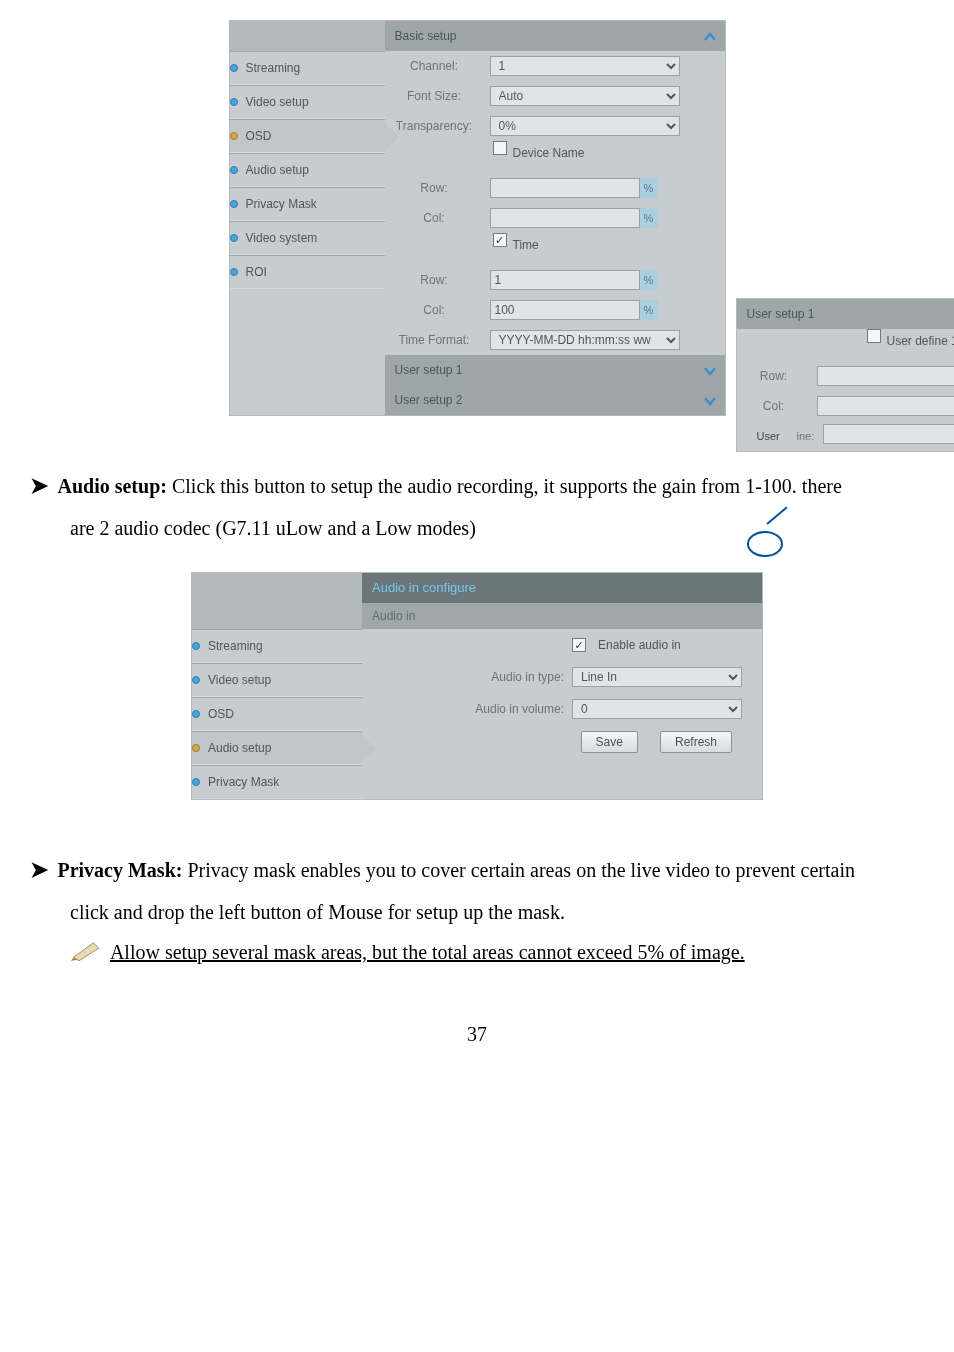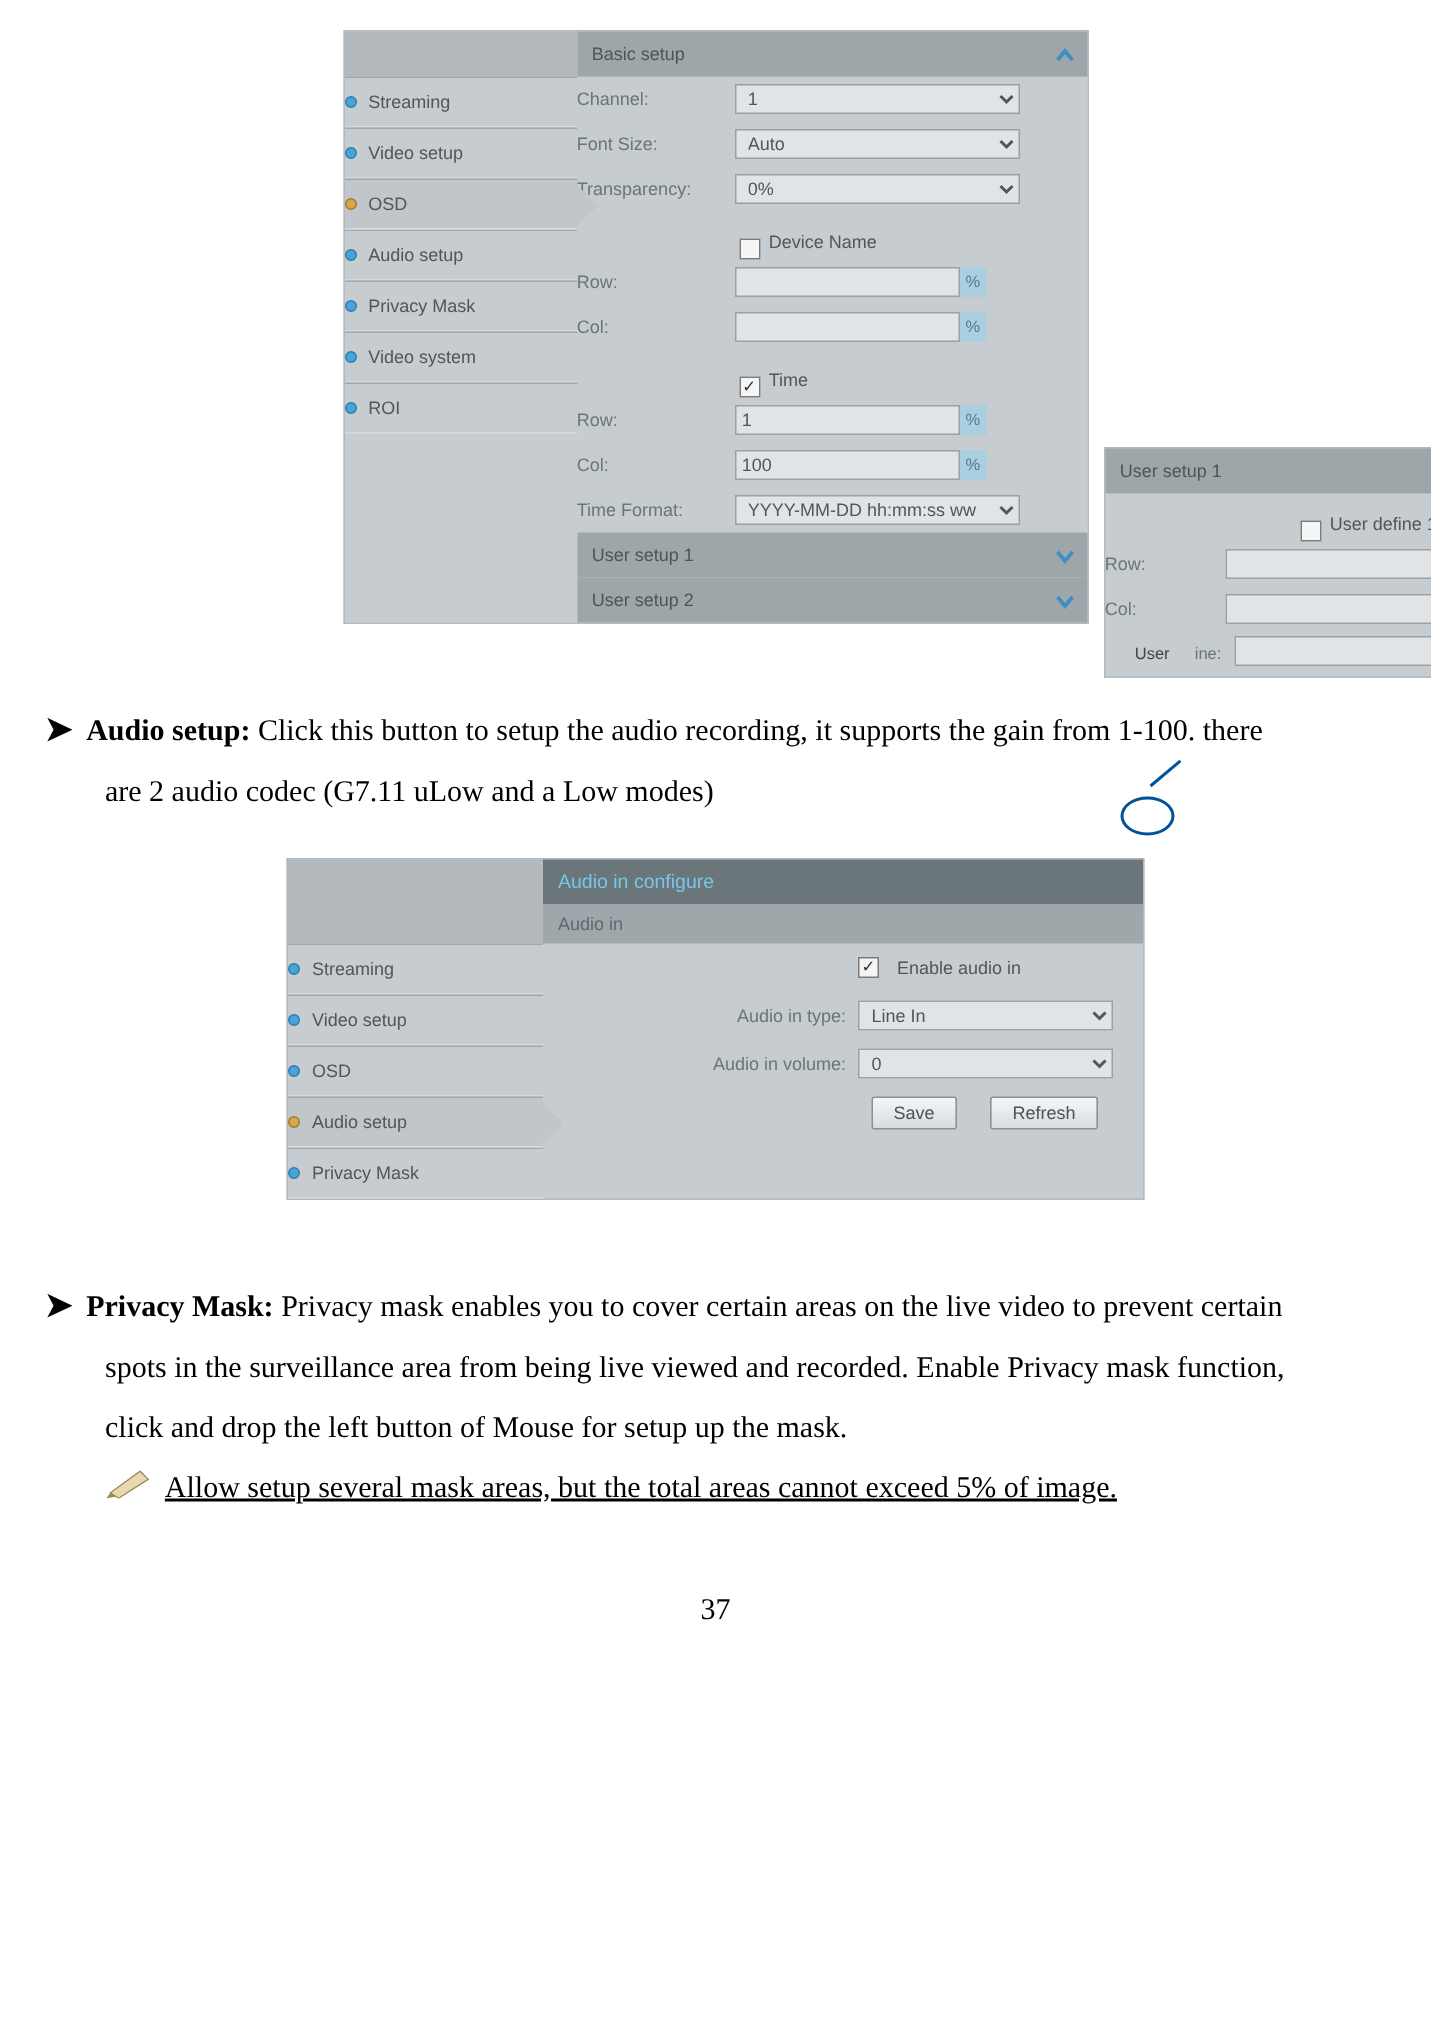--- a/index.html
+++ b/index.html
@@ -94,21 +94,21 @@
     top: 7px;
   }
   .row {
     display: flex;
     align-items: center;
     height: 30px;
     padding-right: 10px;
   }
   .row-label {
     width: 105px;
-    text-align: left;
+    text-align: center;
     padding-right: 6px;
     color: #6a7578;
   }
   .row-field {
     flex: 1;
     display: flex;
     align-items: center;
   }
   select.ctl, input.ctl {
     font-family: Tahoma, Arial, sans-serif;
@@ -127,21 +127,21 @@
     line-height: 20px;
     background: #accfe0;
     color: #4c7c99;
     text-align: center;
     font-size: 11px;
     margin-left: 0;
     padding: 0 3px;
   }
   .checkbox-row {
     display: flex;
-    align-items: flex-end;
+    align-items: flex-start;
     height: 32px;
     padding-left: 108px;
   }
   .cb {
     width: 14px; height: 14px;
     border: 1px solid #7a7a7a;
     background: #f5f5f5;
     margin-right: 6px;
     display: inline-flex;
     align-items: center;
@@ -477,21 +477,20 @@
       </div>
     </div>
   </div>
 </div>
 
 <div class="text-block">
   <p>
     <span class="arrow-bullet">➤</span>
     <span class="bold">Privacy Mask:</span><span> Privacy mask enables you to cover certain areas on the live video to prevent certain</span>
   </p>
-  <p class="indent">spots in the surveillance area from being live viewed and recorded.    Enable Privacy mask function,</p>
   <p class="indent">click and drop the left button of Mouse for setup up the mask.</p>
   <p class="indent">
     <span class="pencil">
       <svg viewBox="0 0 40 24" width="36" height="22">
           <path d="M4 20 L26 4 L32 10 L10 24 Z" fill="#e8d9b0" stroke="#9c8a5a"></path>
           <path d="M4 20 L1 24 L8 23 Z" fill="#9c8a5a"></path>
         </svg>
     </span>
     <span class="underline">Allow setup several mask areas, but the total areas cannot exceed 5% of image.</span>
   </p>

